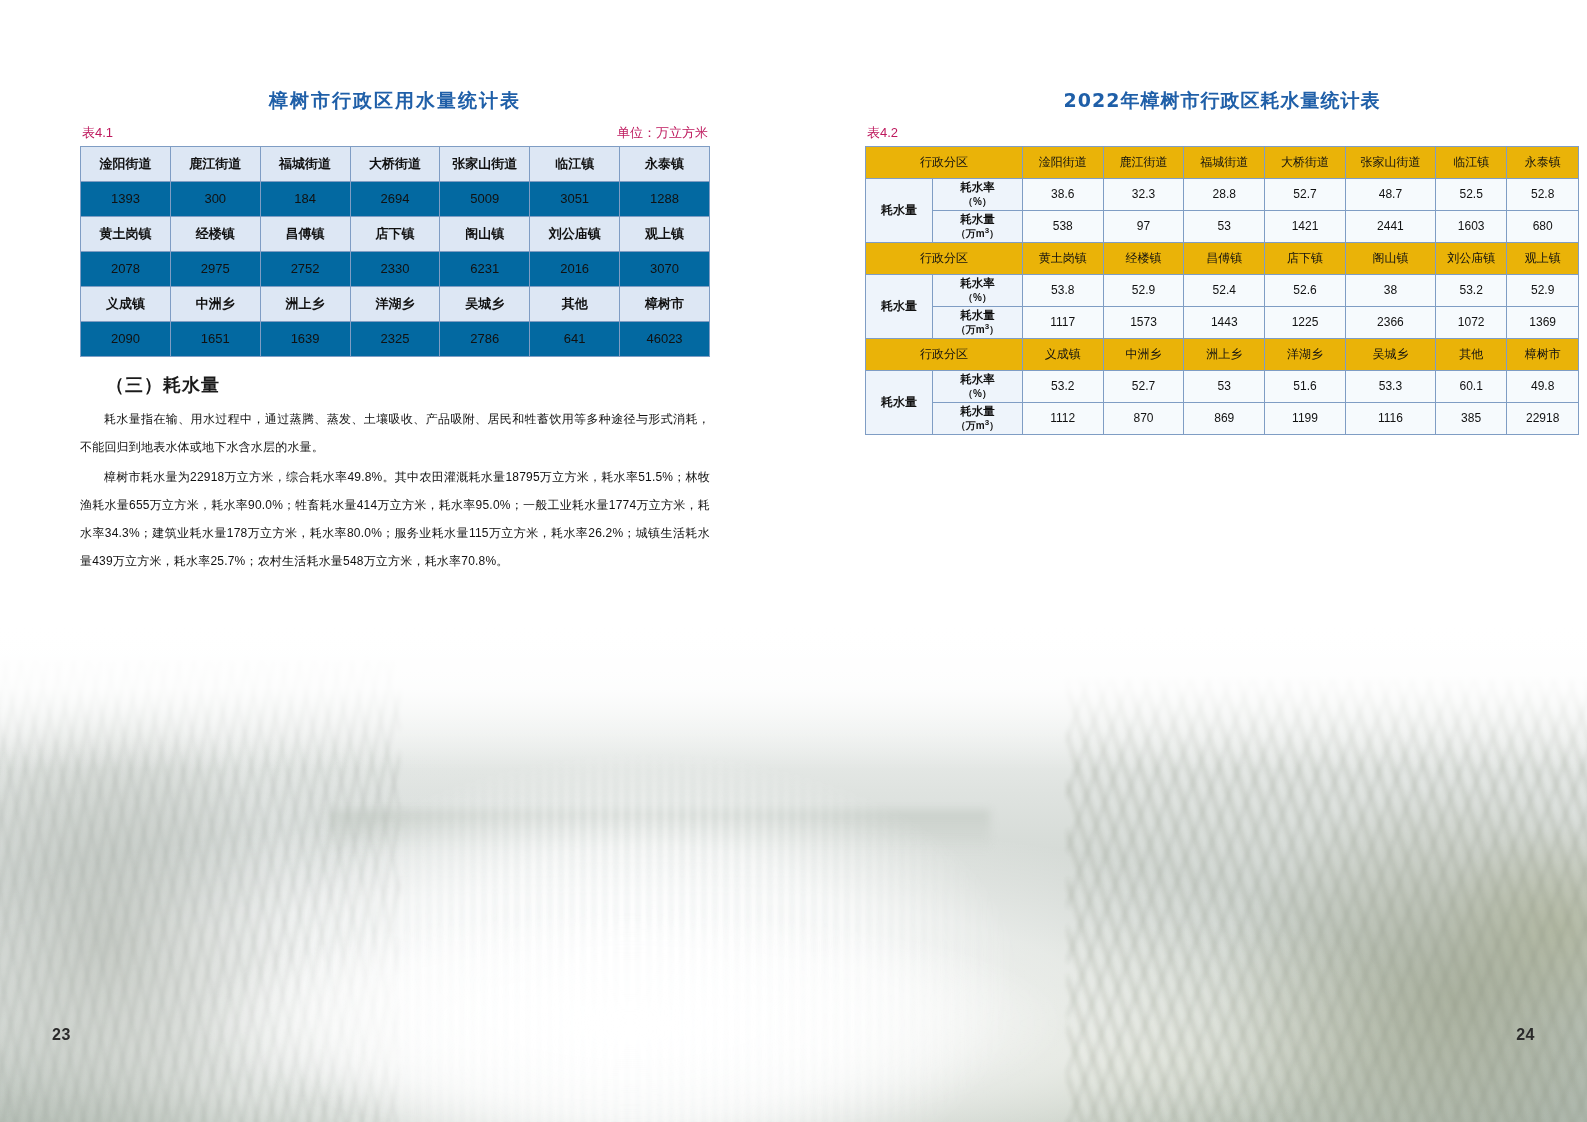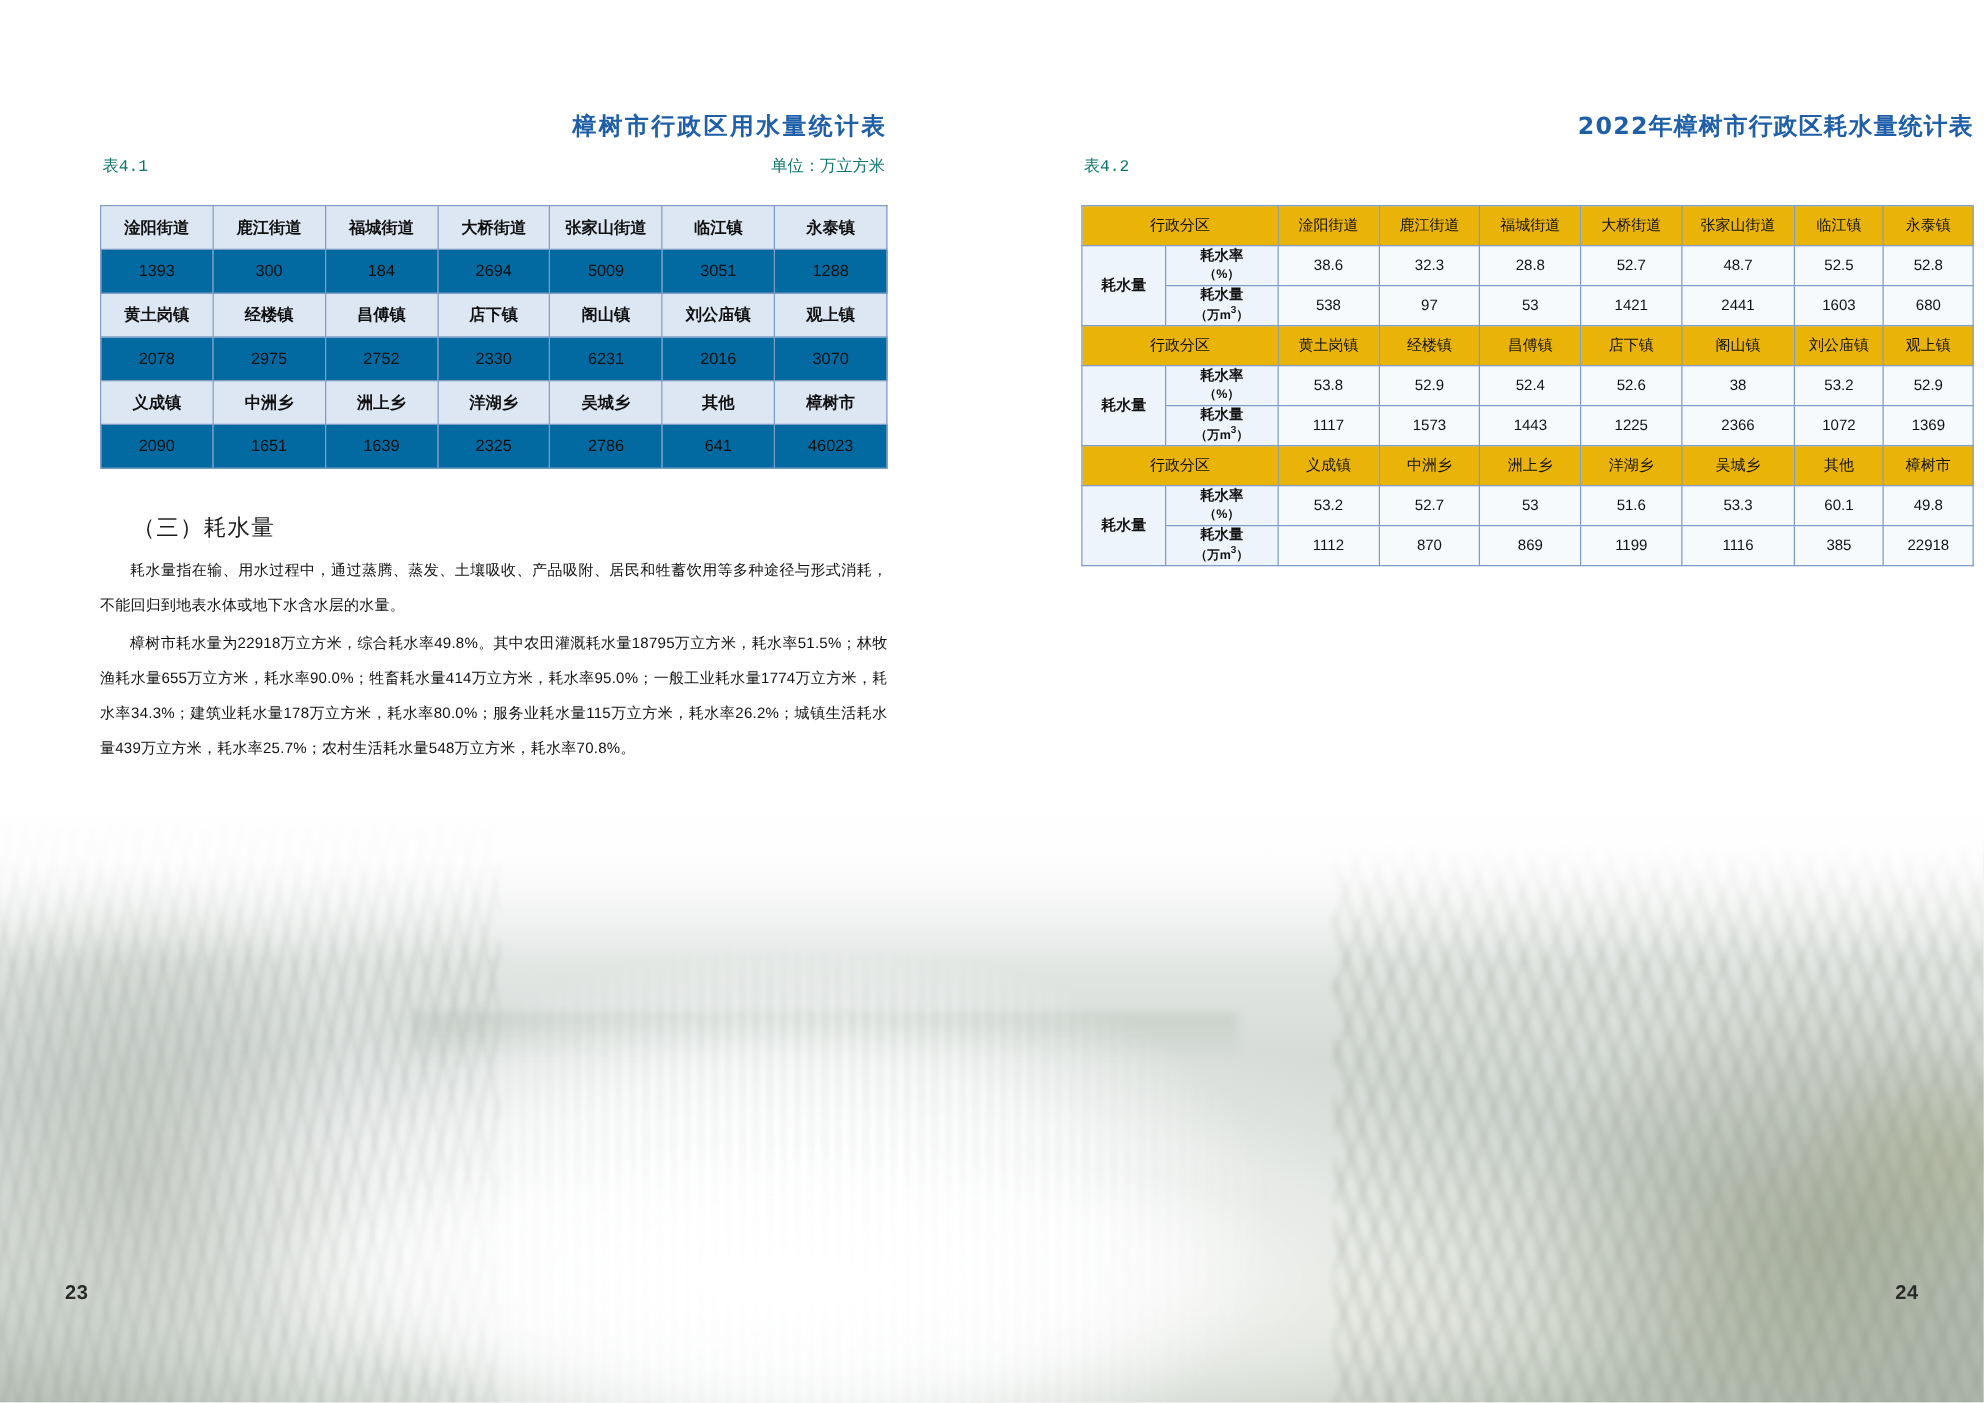--- a/index.html
+++ b/index.html
@@ -97,36 +97,35 @@
   #page-no-right { right: 52px; }
 
   
   #left-col {
     position: absolute;
     left: 80px;
     top: 88px;
     width: 630px;
   }
   .tbl-title {
-    text-align: right;
+    text-align: center;
     color: #1f5fa8;
     font-weight: bold;
     font-size: 19px;
     letter-spacing: 2px;
     margin: 0 0 10px 0;
     font-family: "DejaVu Sans", "Liberation Sans", sans-serif;
   }
   .tbl-meta {
     display: flex;
     justify-content: space-between;
     font-size: 13px;
-    color: #0f766e;
-    margin-bottom: 22px;
+    color: #be185d;
+    margin-bottom: 4px;
     padding: 0 2px;
-    font-family: Liberation Mono, monospace;
   }
   table.grid {
     border-collapse: collapse;
     width: 100%;
     table-layout: fixed;
   }
   table.grid td {
     border: 1px solid #7f9dc4;
     text-align: center;
     font-size: 13px;
@@ -140,23 +139,23 @@
     background: #dde7f4;
     font-weight: bold;
   }
   table.grid td.val {
     background: #0369a1;
   }
 
   
   h3.sec {
     font-size: 18px;
-    font-weight: normal;
+    font-weight: bold;
     color: #1a1a1a;
-    margin: 35px 0 8px 26px;
+    margin: 16px 0 8px 26px;
     letter-spacing: 1px;
   }
   p.body {
     font-size: 12px;
     line-height: 28px;
     color: #111;
     margin: 0 0 2px 0;
     text-align: justify;
     text-indent: 2em;
     letter-spacing: .2px;

